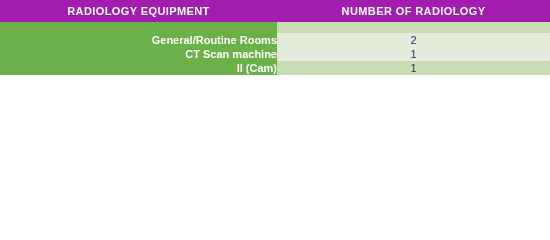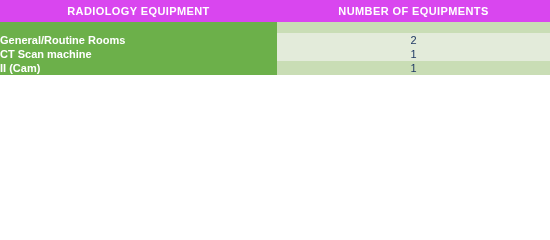--- a/index.html
+++ b/index.html
@@ -23,21 +23,21 @@
 
   #equipment-table th,
   #equipment-table td {
     padding: 0;
     margin: 0;
     border: 0;
   }
 
   .hdr {
     height: 22px;
-    background: #d946ef;
+    background: #a21caf;
     color: #ffffff;
     font-size: 11px;
     font-weight: bold;
     letter-spacing: 0.4px;
     text-align: center;
     vertical-align: middle;
     line-height: 22px;
     white-space: nowrap;
   }
   .hdr-name { }
@@ -52,21 +52,21 @@
   }
   .spacer-count {
     background: #c9ddb5;
   }
 
   .row-name {
     background: #6cb04a;
     color: #ffffff;
     font-size: 11px;
     font-weight: bold;
-    text-align: left;
+    text-align: right;
     vertical-align: middle;
     height: 14px;
     line-height: 14px;
     white-space: nowrap;
     border-bottom: 1px solid #ffffff;
   }
   tr.data-row:last-child .row-name {
     border-bottom: 0;
   }
   .row-count {
@@ -85,21 +85,21 @@
 <body>
 
 <table id="equipment-table">
   <colgroup>
     <col class="col-name">
     <col class="col-count">
   </colgroup>
   <thead>
     <tr>
       <th class="hdr hdr-name">RADIOLOGY EQUIPMENT</th>
-      <th class="hdr hdr-count">NUMBER OF EQUIPMENTS</th>
+      <th class="hdr hdr-count">NUMBER OF RADIOLOGY</th>
     </tr>
   </thead>
   <tbody>
     <tr class="spacer-row">
       <td class="spacer-name"></td>
       <td class="spacer-count"></td>
     </tr>
 
     <tr class="data-row">
       <td class="row-name">General/Routine Rooms</td>

